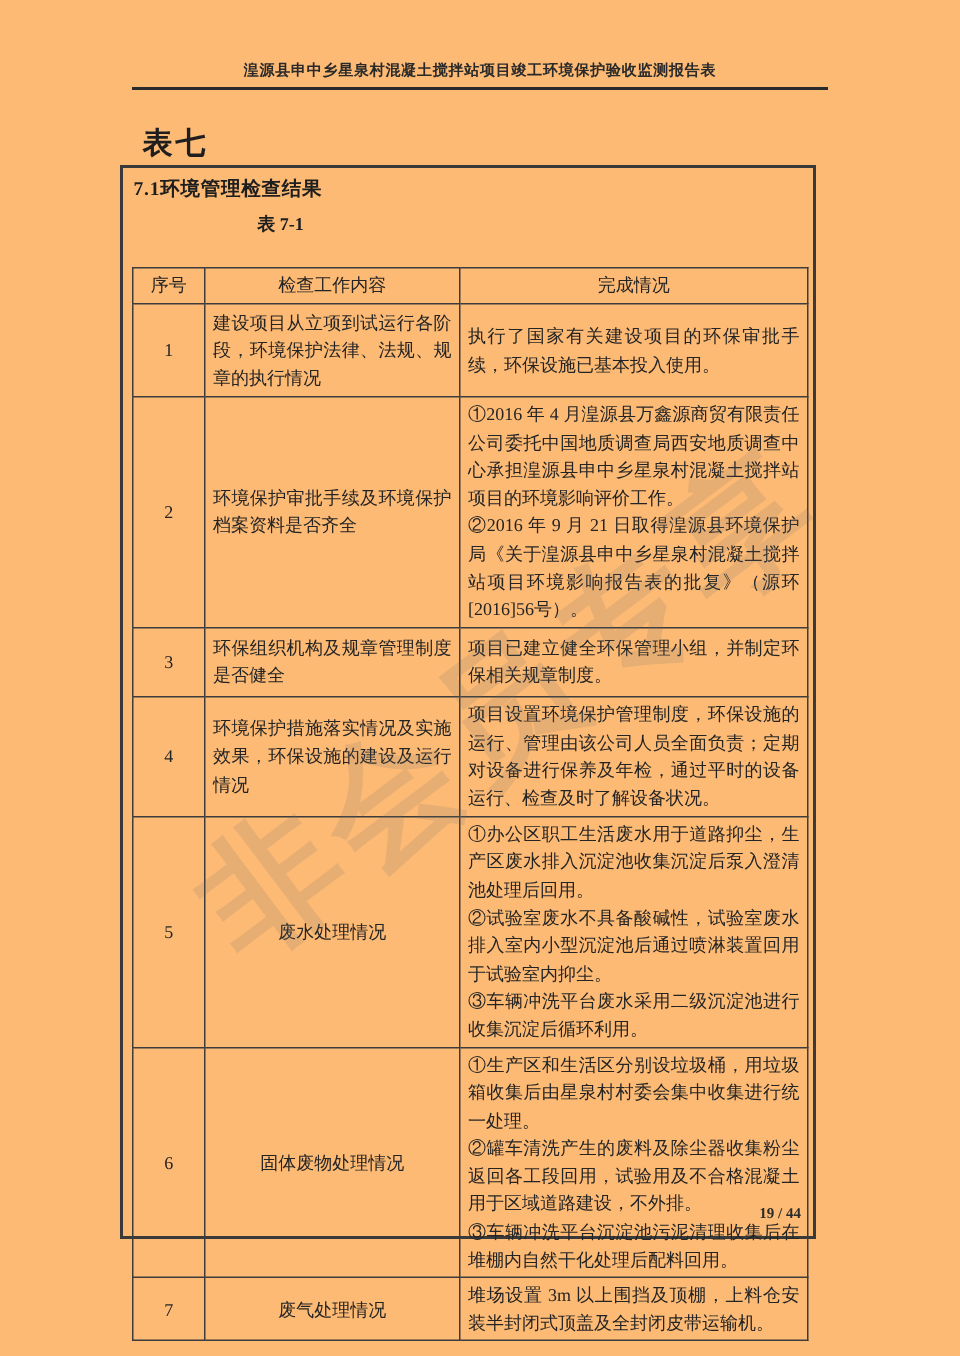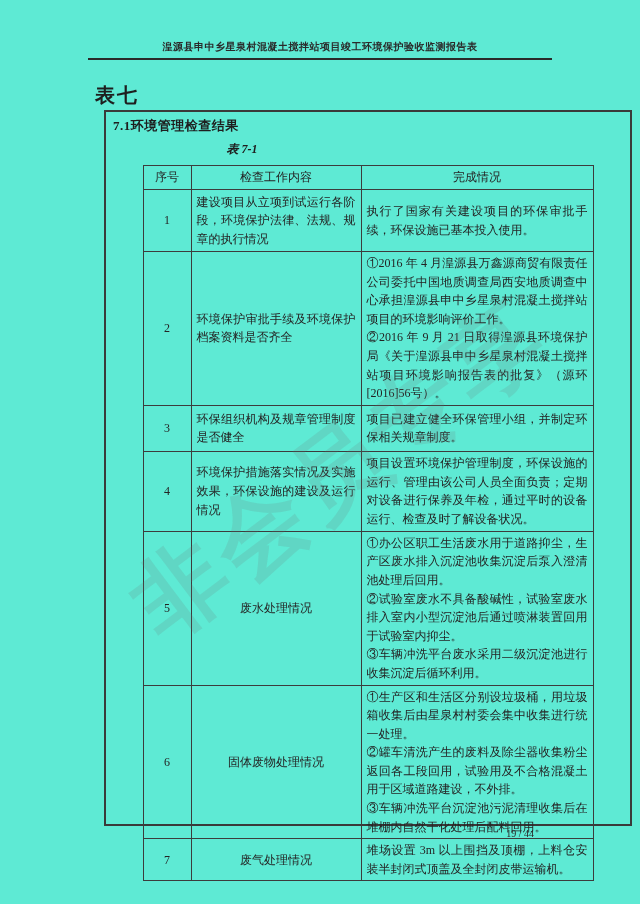--- a/index.html
+++ b/index.html
@@ -4,57 +4,57 @@
 <style>
   * { margin: 0; padding: 0; box-sizing: border-box; }
   html, body {
     width: 640px; height: 904px;
     background: #ffffff;
     font-family: "Liberation Serif", "DejaVu Serif", serif;
     color: #222;
     overflow: hidden;
     position: relative;
   }
-  .page { position: relative; width: 640px; height: 904px; background: #5eead4; }
+  .page { position: relative; width: 640px; height: 904px; background: #fdba74; }
 
   
   .doc-header {
     position: absolute; left: 88px; top: 40px; width: 464px;
     text-align: center; font-size: 10px; font-weight: bold; color: #2a2a2a;
     letter-spacing: 0.5px;
     border-bottom: 2px solid #2a2a2a;
     padding-bottom: 4px;
   }
 
   .table-seven {
     position: absolute; left: 95px; top: 82px;
     font-size: 20px; font-weight: bold; color: #1e1e1e;
     letter-spacing: 2px;
   }
 
   
   .section-box {
-    position: absolute; left: 104px; top: 110px; width: 528px; height: 716px;
+    position: absolute; left: 80px; top: 110px; width: 464px; height: 716px;
     border: 2px solid #3a3a3a;
     padding: 4px 6px;
     background: transparent;
     z-index: 1;
   }
   .section-heading {
     font-size: 13px; font-weight: bold; color: #1e1e1e;
     margin: 1px 0 6px 1px; letter-spacing: 0.5px;
   }
   .intro {
     font-size: 12px; line-height: 1.6; color: #262626;
     text-indent: 2em; text-align: justify;
     margin-bottom: 9px;
   }
   .caption-row {
-    display: flex; width: 450px; margin: 0 auto 7px auto;
-    font-size: 12px; font-weight: bold; color: #1e1e1e; font-style: italic;
+    display: flex; width: 450px; margin: 0 auto 20px auto;
+    font-size: 12px; font-weight: bold; color: #1e1e1e;
   }
   .caption-row .cap-left  { flex: 0 0 44%; text-align: center; }
   .caption-row .cap-right { flex: 1; text-align: center; }
 
   table.checklist {
     width: 450px; margin: 0 auto;
     border-collapse: collapse; table-layout: fixed;
     font-size: 12px; color: #242424;
   }
   table.checklist col.c-no      { width: 48px; }
@@ -87,22 +87,22 @@
     display: flex; align-items: center; justify-content: center;
   }
   .watermark span {
     font-size: 92px; font-weight: bold;
     letter-spacing: 6px; white-space: nowrap;
     transform: rotate(-37deg);
     font-family: "Liberation Sans", sans-serif;
   }
 
   .page-number {
-    position: absolute; top: 828px; right: 106px;
-    font-size: 10px; font-weight: normal; color: #2a2a2a;
+    position: absolute; top: 804px; right: 106px;
+    font-size: 10px; font-weight: bold; color: #2a2a2a;
     z-index: 2;
   }
 </style>
 </head>
 <body>
 
 <div class="page">
 
   <div class="doc-header">湟源县申中乡星泉村混凝土搅拌站项目竣工环境保护验收监测报告表</div>
 

